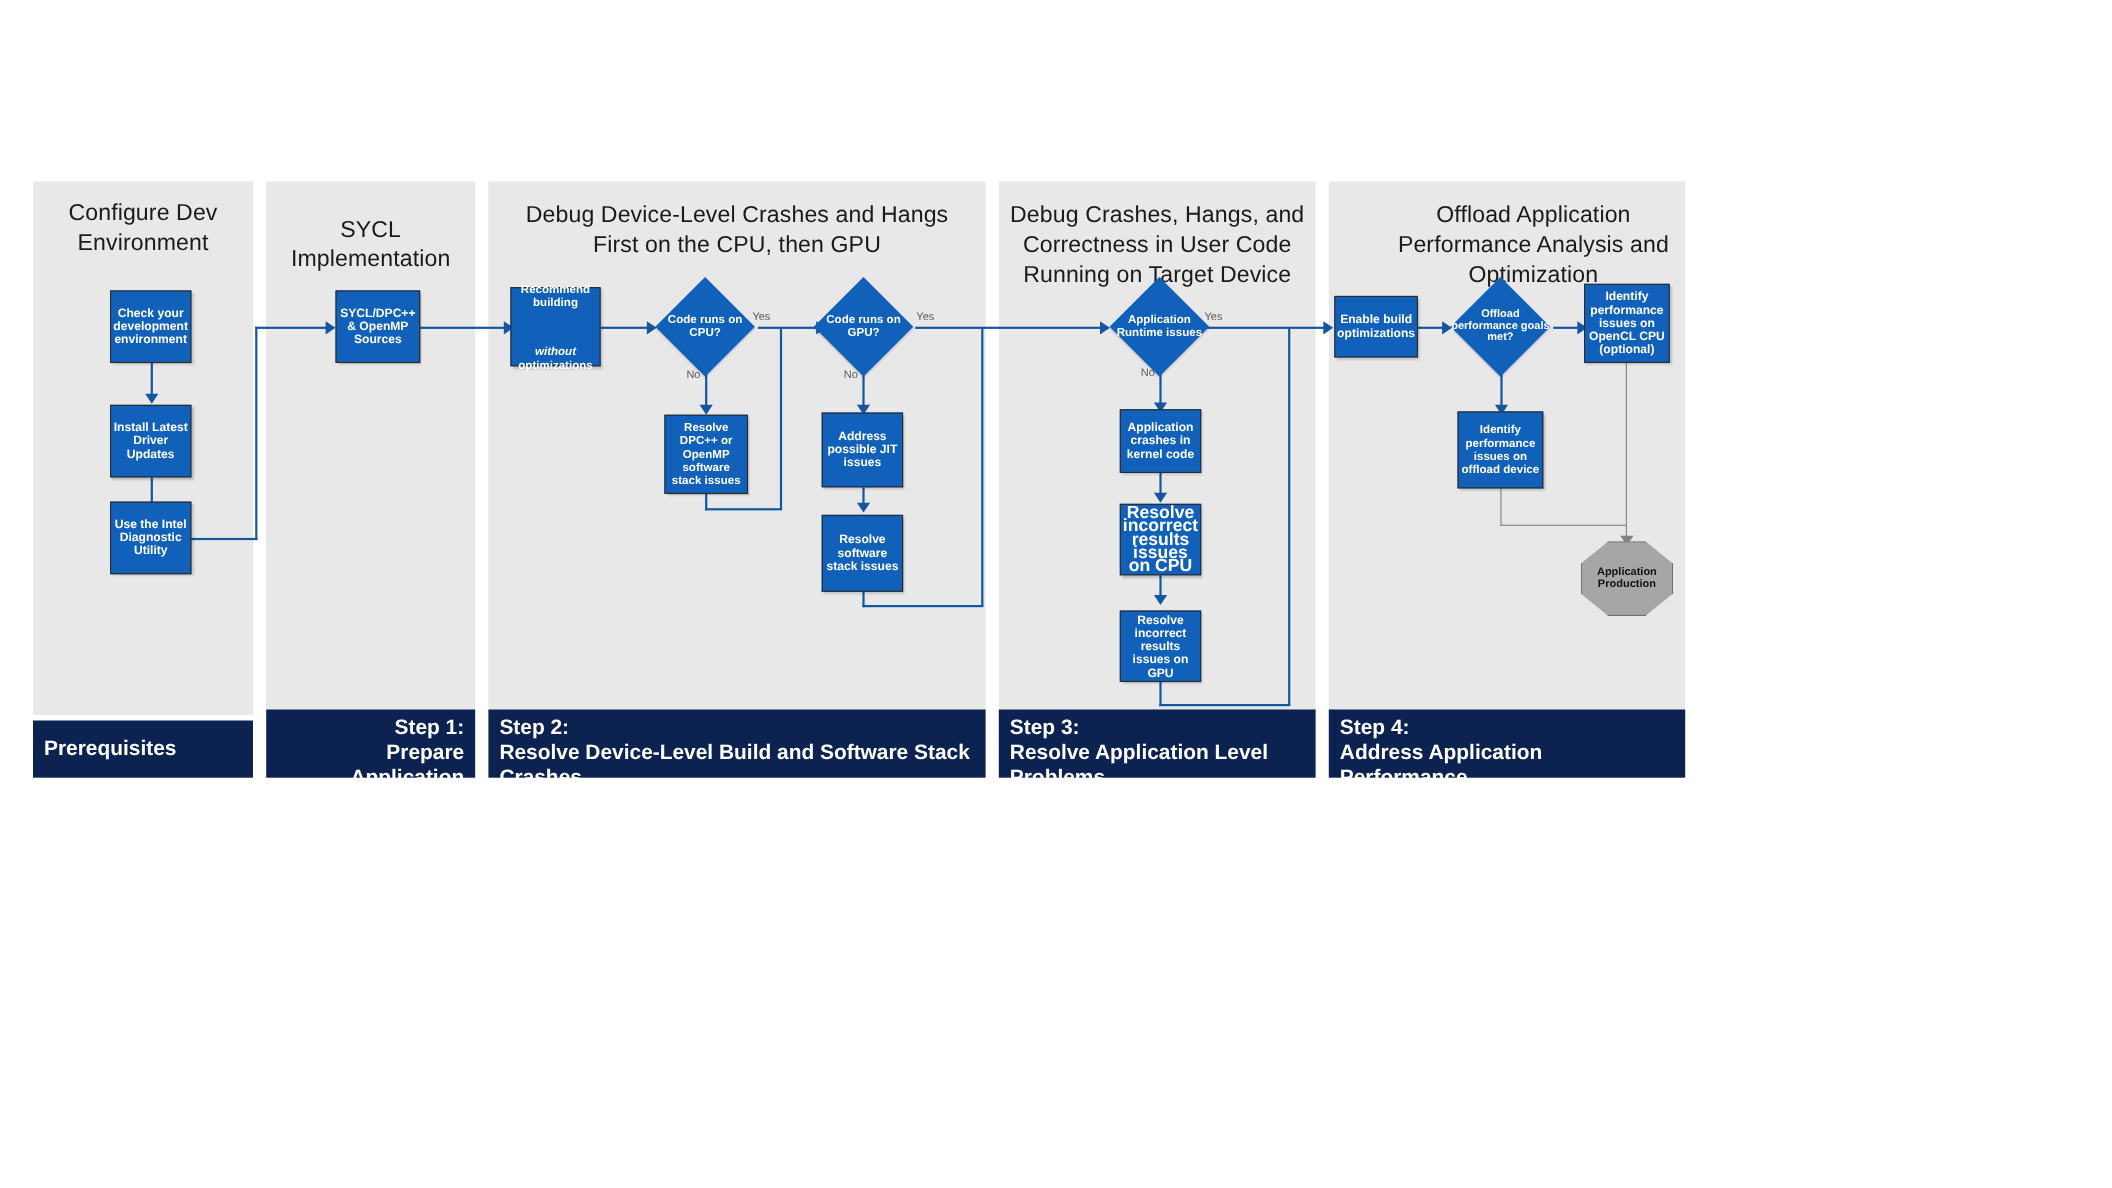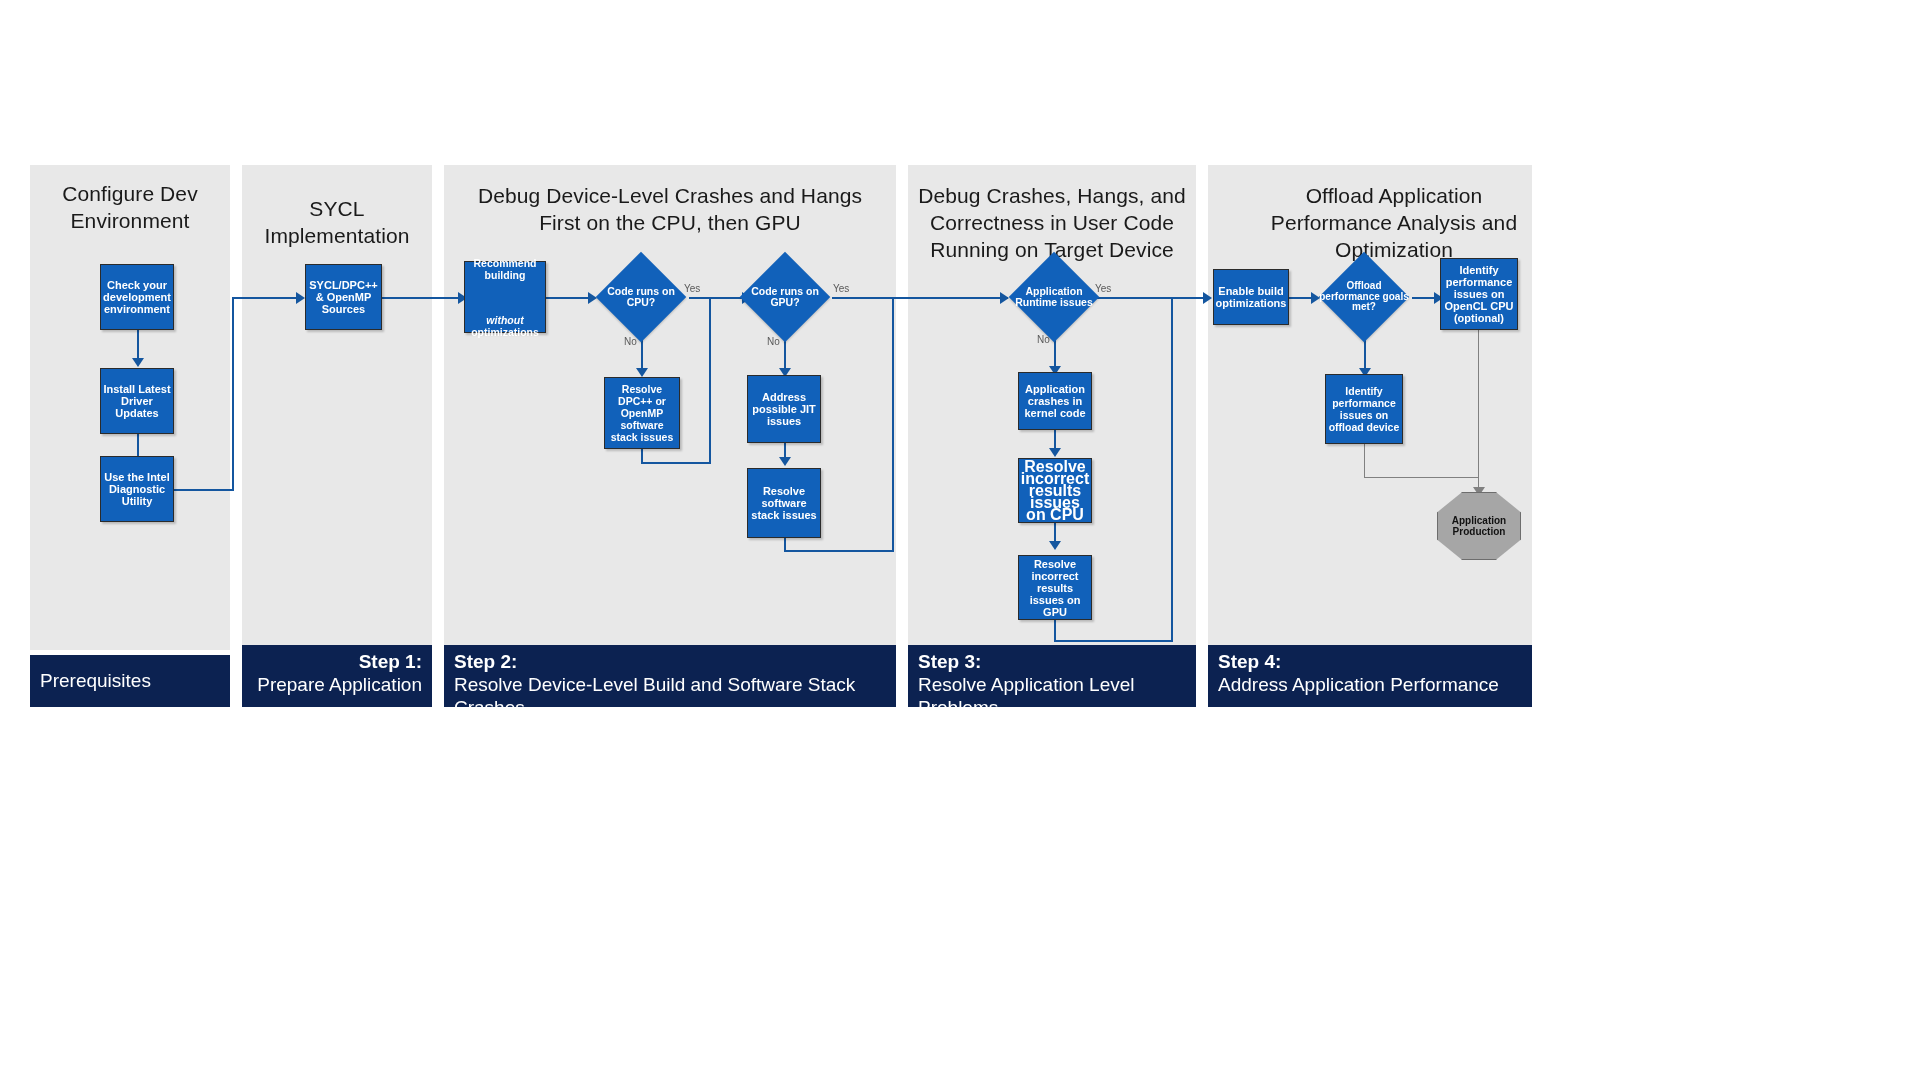--- a/index.html
+++ b/index.html
@@ -47,21 +47,21 @@
     font-size: 19px;
     line-height: 23px;
     font-family: "Liberation Sans", sans-serif;
   }
   .stepbar .sb-num {
     display: block;
     font-weight: bold;
   }
   .stepbar .sb-txt {
     display: block;
-    font-weight: 400;
+    font-weight: 700;
   }
   .stepbar.single {
     display: flex;
     align-items: center;
   }
 
   
   .node {
     position: absolute;
     box-sizing: border-box;

